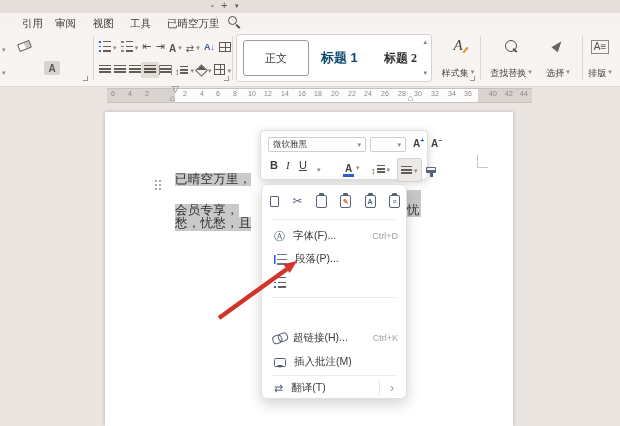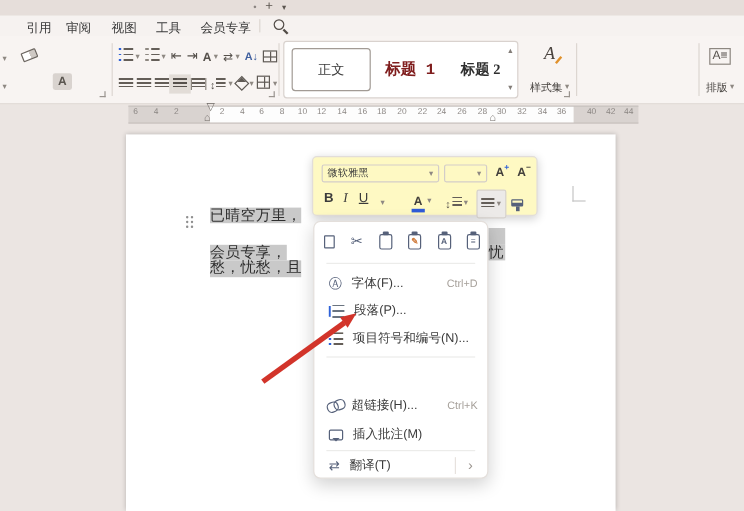--- a/index.html
+++ b/index.html
@@ -72,21 +72,21 @@
   <div class="abs" style="left:0;top:0;width:620px;height:13px;background:#e6deda"></div>
   <span class="abs" style="left:211px;top:1px;font-size:8px;color:#8a8480">•</span>
   <span class="abs" style="left:221px;top:-1px;font-size:11px;color:#5c5650">+</span>
   <span class="abs" style="left:235px;top:2px;font-size:7px;color:#5c5650">▾</span>
 
   <div class="abs" style="left:0;top:13px;width:620px;height:17px;background:#f6f2f0"></div>
   <span class="abs" style="left:22px;top:17px;font-size:10.5px;color:#3b3b3b">引用</span>
   <span class="abs" style="left:55px;top:17px;font-size:10.5px;color:#3b3b3b">审阅</span>
   <span class="abs" style="left:93px;top:17px;font-size:10.5px;color:#3b3b3b">视图</span>
   <span class="abs" style="left:130px;top:17px;font-size:10.5px;color:#3b3b3b">工具</span>
-  <span class="abs" style="left:167px;top:17px;font-size:10.5px;color:#3b3b3b">会员专享</span>
+  <span class="abs" style="left:167px;top:17px;font-size:10.5px;color:#3b3b3b">已晴空万里</span>
   <div class="abs vdiv" style="left:216px;top:16px;height:11px"></div>
   <div class="abs ic-mag" style="left:228px;top:16px"></div>
 
   <div class="abs" style="left:0;top:30px;width:620px;height:57px;background:#f8f4f2;border-bottom:1px solid #ded7d3"></div>
 
   <span class="abs dd" style="left:0;top:40px"></span>
   <span class="abs dd" style="left:0;top:63px"></span>
   <div class="abs ic-er" style="left:18px;top:42px"></div>
   <div class="abs" style="left:44px;top:61px;width:16px;height:14px;background:#d9d3cf;border-radius:2px;
               display:flex;align-items:center;justify-content:center">
@@ -118,34 +118,42 @@
     <span class="dd"><span class="ic-grid" style="display:inline-block"></span></span>
   </div>
   <div class="abs exp" style="left:224px;top:76px"></div>
   <div class="abs vdiv" style="left:232px;top:36px;height:44px"></div>
 
   <div class="abs" style="left:236px;top:34px;width:196px;height:48px;background:#fff;border:1px solid #d9d2ce;border-radius:3px">
     <div style="position:absolute;left:6px;top:5px;width:66px;height:36px;border:1.5px solid #a29b95;border-radius:3px;
                 display:flex;align-items:center;justify-content:center">
       <span style="font-size:11px;color:#3b3b3b">正文</span>
     </div>
-    <span style="position:absolute;left:84px;top:14px;font-size:13px;font-weight:bold;color:#7f1d1d;
-                 font-family:Liberation Mono, monospace;white-space:nowrap">标题 1</span>
+    <span style="position:absolute;left:84px;top:14px;font-size:13px;font-weight:bold;color:#0c4a6e;
+                 font-family:Liberation Sans, sans-serif;white-space:nowrap">标题 1</span>
     <span style="position:absolute;left:147px;top:15px;font-size:12px;font-weight:bold;color:#2e2e2e;
                  font-family:'Liberation Serif',serif;white-space:nowrap">标题 2</span>
     <span style="position:absolute;right:4px;top:3px;font-size:7px;color:#837d78">▴</span>
     <span style="position:absolute;right:4px;bottom:4px;font-size:7px;color:#837d78">▾</span>
   </div>
   <div class="tbtn" style="left:437px;top:37px;width:42px;height:43px">
     <span style="position:relative;font-family:'Liberation Serif',serif;font-style:italic;font-size:15px;color:#4a443f;line-height:16px">A<span style="position:absolute;right:-6px;bottom:2px;width:7px;height:2px;background:#e0912c;transform:rotate(-50deg)"></span></span>
     <span class="lbl dd">样式集</span>
   </div>
   <div class="abs exp" style="left:470px;top:76px"></div>
   <div class="abs vdiv" style="left:480px;top:36px;height:44px"></div>
 
+  <div class="tbtn" style="left:488px;top:38px;width:46px;height:42px">
+    <span class="ic-mag" style="width:12px;height:12px;margin-top:2px"></span>
+    <span class="lbl dd">查找替换</span>
+  </div>
+  <div class="tbtn" style="left:540px;top:38px;width:36px;height:42px">
+    <span class="ic-cur" style="margin-top:2px"></span>
+    <span class="lbl dd">选择</span>
+  </div>
   <div class="abs vdiv" style="left:582px;top:36px;height:44px"></div>
 
   <div class="tbtn" style="left:586px;top:38px;width:28px;height:42px">
     <span style="margin-top:2px;font-size:10px;color:#56514c;
           border:1px solid #8d8780;padding:0 2px;line-height:12px">A≡</span>
     <span class="lbl dd">排版</span>
   </div>
   <div class="tbtn" style="left:616px;top:38px;width:28px;height:42px">
     
     
@@ -188,21 +196,21 @@
     <div style="width:1.8px;height:1.8px;border-radius:50%;background:#8f8f8f;
          box-shadow:4px 0 0 #8f8f8f, 0 4px 0 #8f8f8f, 4px 4px 0 #8f8f8f, 0 8px 0 #8f8f8f, 4px 8px 0 #8f8f8f"></div>
   </div>
 
   <span class="docline" style="left:175px;top:173px;height:13.4px">已晴空万里，</span>
   <span class="docline" style="left:407px;top:190.4px;width:14px;height:13.4px"></span>
   <span class="docline" style="left:175px;top:203.8px;height:13.4px">会员专享，</span>
   <span class="docline" style="left:407px;top:203.8px;width:14px;height:13.4px;overflow:hidden">忧</span>
   <span class="docline" style="left:175px;top:217.2px;height:13.4px">愁，忧愁，且</span>
 
-  <div class="abs" style="left:260px;top:130px;width:188px;height:50px;background:#fef9c3;border:1px solid #e2ddd9;
+  <div class="abs" style="left:260px;top:130px;width:168px;height:50px;background:#ffffff;border:1px solid #e2ddd9;
               border-radius:4px;box-shadow:0 2px 8px rgba(0,0,0,.18)">
     <div style="position:absolute;left:7px;top:6px;width:98px;height:15px;border:1px solid #d3cdc9;border-radius:2px;
                 display:flex;align-items:center;justify-content:space-between;padding:0 4px">
       <span style="font-size:8.5px;color:#3b3b3b">微软雅黑</span>
       <span style="font-size:7px;color:#8e8882">▾</span>
     </div>
     <div style="position:absolute;left:109px;top:6px;width:36px;height:15px;border:1px solid #d3cdc9;border-radius:2px;
                 display:flex;align-items:center;justify-content:flex-end;padding:0 4px">
       <span style="font-size:8.5px"></span>
       <span style="font-size:7px;color:#8e8882">▾</span>
@@ -253,21 +261,20 @@
       <span class="sc">Ctrl+D</span>
     </div>
 
     <div class="mrow" style="top:63px">
       <span class="ic-para" style="margin-left:6px"></span>
       <span class="ilabel">段落(P)...</span>
     </div>
 
     <div class="mrow" style="top:86px">
       <span class="ic-bul" style="margin-left:6px;display:inline-block"></span>
-      <span class="ilabel">项目符号和编号(N)...</span>
     </div>
 
     <div class="sep-h" style="top:112px"></div>
 
 
     <div class="mrow" style="top:166px">
       <span class="ic-com" style="margin-left:6px"></span>
       <span class="ilabel">插入批注(M)</span>
     </div>
 

